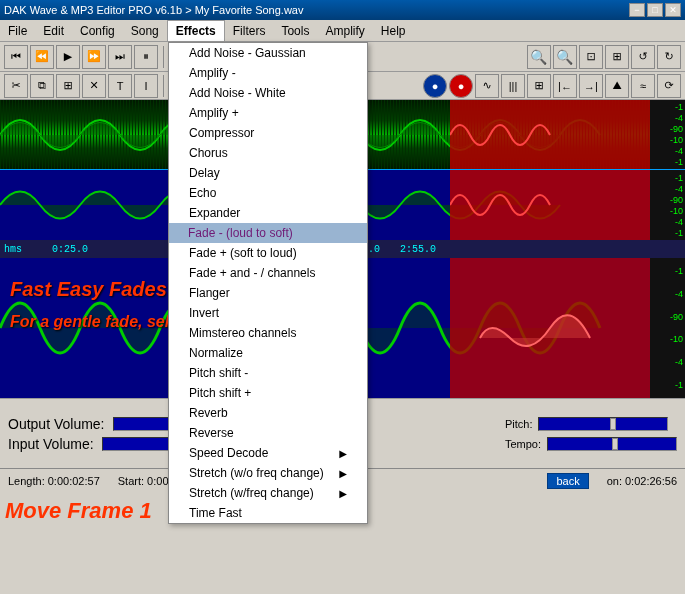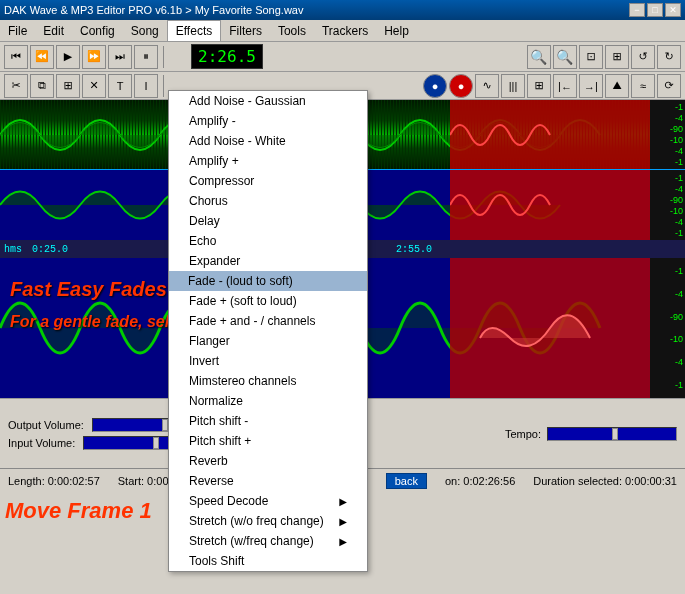--- a/index.html
+++ b/index.html
@@ -54,20 +54,21 @@
       height: 100%;
       display: flex;
       align-items: center;
     }
     .menu-item.active {
       background: white;
       border: 1px solid #999;
       border-bottom: none;
       position: relative;
       z-index: 200;
+      font-weight: bold;
     }
 
     
     #toolbar {
       background: #d4d0c8;
       height: 30px;
       display: flex;
       align-items: center;
       padding: 2px 4px;
       gap: 2px;
@@ -142,21 +143,21 @@
     
     #controls-area {
       background: #d4d0c8;
       height: 70px;
       display: flex;
       align-items: center;
       padding: 4px 8px;
       gap: 20px;
       border-top: 1px solid #999;
     }
-    .vol-label { font-size: 11px; white-space: nowrap; }
+    .vol-label { font-size: 14px; white-space: nowrap; }
     .vol-slider {
       width: 140px;
       height: 14px;
       background: #0000aa;
       position: relative;
       border: 1px inset #888;
     }
     .vol-thumb {
       position: absolute;
       left: 50%;
@@ -199,32 +200,31 @@
     
     #effects-dropdown {
       position: absolute;
       top: 42px;
       left: 168px;
       background: white;
       border: 1px solid #888;
       box-shadow: 2px 2px 5px rgba(0,0,0,0.3);
       z-index: 1000;
       min-width: 200px;
-      margin-top: 48px;
     }
     .dropdown-item {
       padding: 3px 20px;
       cursor: pointer;
       font-size: 12px;
       display: flex;
       justify-content: space-between;
       align-items: center;
       white-space: nowrap;
     }
-    .dropdown-item.selected { background: #99b4d1; color: #000000; padding-left: 19px; }
+    .dropdown-item.selected { background: #99b4d1; color: #701a75; padding-left: 19px; }
     .dropdown-item .arrow { font-size: 10px; margin-left: 10px; }
     .vol-row {
       display: flex;
       flex-direction: column;
       gap: 4px;
     }
     .vol-item {
       display: flex;
       align-items: center;
       gap: 8px;
@@ -266,21 +266,21 @@
 </div>
 
 <div id="menu-bar">
   <div class="menu-item">File</div>
   <div class="menu-item">Edit</div>
   <div class="menu-item">Config</div>
   <div class="menu-item">Song</div>
   <div class="menu-item active">Effects</div>
   <div class="menu-item">Filters</div>
   <div class="menu-item">Tools</div>
-  <div class="menu-item">Trackers</div>
+  <div class="menu-item">Amplify</div>
   <div class="menu-item">Help</div>
 </div>
 
 <div id="toolbar">
   <div class="tb-btn">⏮</div>
   <div class="tb-btn">⏪</div>
   <div class="tb-btn">▶</div>
   <div class="tb-btn">⏩</div>
   <div class="tb-btn">⏭</div>
   <div class="tb-btn">⏸</div>
@@ -368,24 +368,24 @@
         <span>-90</span>
         <span>-10</span>
         <span>-4</span>
         <span>-1</span>
     </div>
   </div>
 </div>
 
 <div id="timeline">
   <span style="margin-right:10px;">hms</span>
-  <span style="">0:25.0</span>
+  <span style="margin-left:20px;">0:25.0</span>
   <span style="margin-left:180px;">2:05.0</span>
   <span style="margin-left:40px;">2:30.0</span>
-  <span style="margin-left:36px;">2:55.0</span>
+  <span style="margin-left:20px;">2:55.0</span>
 </div>
 
 <div id="second-area">
   <div style="position:absolute; top:0; left:0; right:0; bottom:0; background:#000080;">
     <svg width="100%" height="100%" preserveAspectRatio="none" xmlns="http://www.w3.org/2000/svg">
       <path d="M0,70 Q20,20 40,70 Q60,120 80,70 Q100,20 120,70 Q140,120 160,70 Q180,20 200,70 Q220,120 240,70 Q260,20 280,70 Q300,120 320,70 Q340,20 360,70 Q380,120 400,70 Q420,20 440,70 Q460,120 480,70 Q500,20 520,70 Q540,120 560,70 Q580,20 600,70" stroke="#00cc00" stroke-width="3" fill="rgba(0,80,0,0.4)"></path>
     </svg>
   </div>
 
   <div style="position:absolute; top:0; bottom:0; right:35px; width:200px; background: rgba(180,0,0,0.8);">
@@ -417,36 +417,41 @@
     </div>
     <div class="vol-item">
       <span class="vol-label">Input Volume:</span>
       <div class="vol-slider">
         <div class="vol-thumb"></div>
       </div>
     </div>
   </div>
   <div class="pitch-tempo-area">
     <div class="pt-item">
+      <span class="pitch-label">Pitch:</span>
+      <div class="pitch-slider">
+        <div style="position:absolute; left:55%; top:0; bottom:0; width:6px; background:#d4d0c8; border:1px solid #888;"></div>
+      </div>
+    </div>
+    <div class="pt-item">
       <span class="pitch-label">Tempo:</span>
       <div class="pitch-slider">
         <div style="position:absolute; left:50%; top:0; bottom:0; width:6px; background:#d4d0c8; border:1px solid #888;"></div>
       </div>
     </div>
   </div>
 
   <div id="move-frame-text">Move Frame 1</div>
 </div>
 
 <div id="status-bar">
   <span>Length: 0:00:02:57</span>
   <span>Start: 0:00</span>
   <button style="background:#0050b0; color:white; border:1px solid #003a80; padding:1px 8px; font-size:11px; cursor:pointer; margin-left:auto;">back</button>
   <span>on: 0:02:26:56</span>
-  <span>Duration selected: 0:00:00:31</span>
 </div>
 
 <div id="effects-dropdown">
   <div class="dropdown-item">Add Noise - Gaussian</div>
   <div class="dropdown-item">Amplify -</div>
   <div class="dropdown-item">Add Noise - White</div>
   <div class="dropdown-item">Amplify +</div>
   <div class="dropdown-item">Compressor</div>
   <div class="dropdown-item">Chorus</div>
   <div class="dropdown-item">Delay</div>
@@ -468,14 +473,14 @@
       <span class="arrow">▶</span>
   </div>
   <div class="dropdown-item">
     <span>Stretch (w/o freq change)</span>
       <span class="arrow">▶</span>
   </div>
   <div class="dropdown-item">
     <span>Stretch (w/freq change)</span>
       <span class="arrow">▶</span>
   </div>
-  <div class="dropdown-item">Tools Shift</div>
+  <div class="dropdown-item">Time Fast</div>
 </div>
 
 </body></html>

